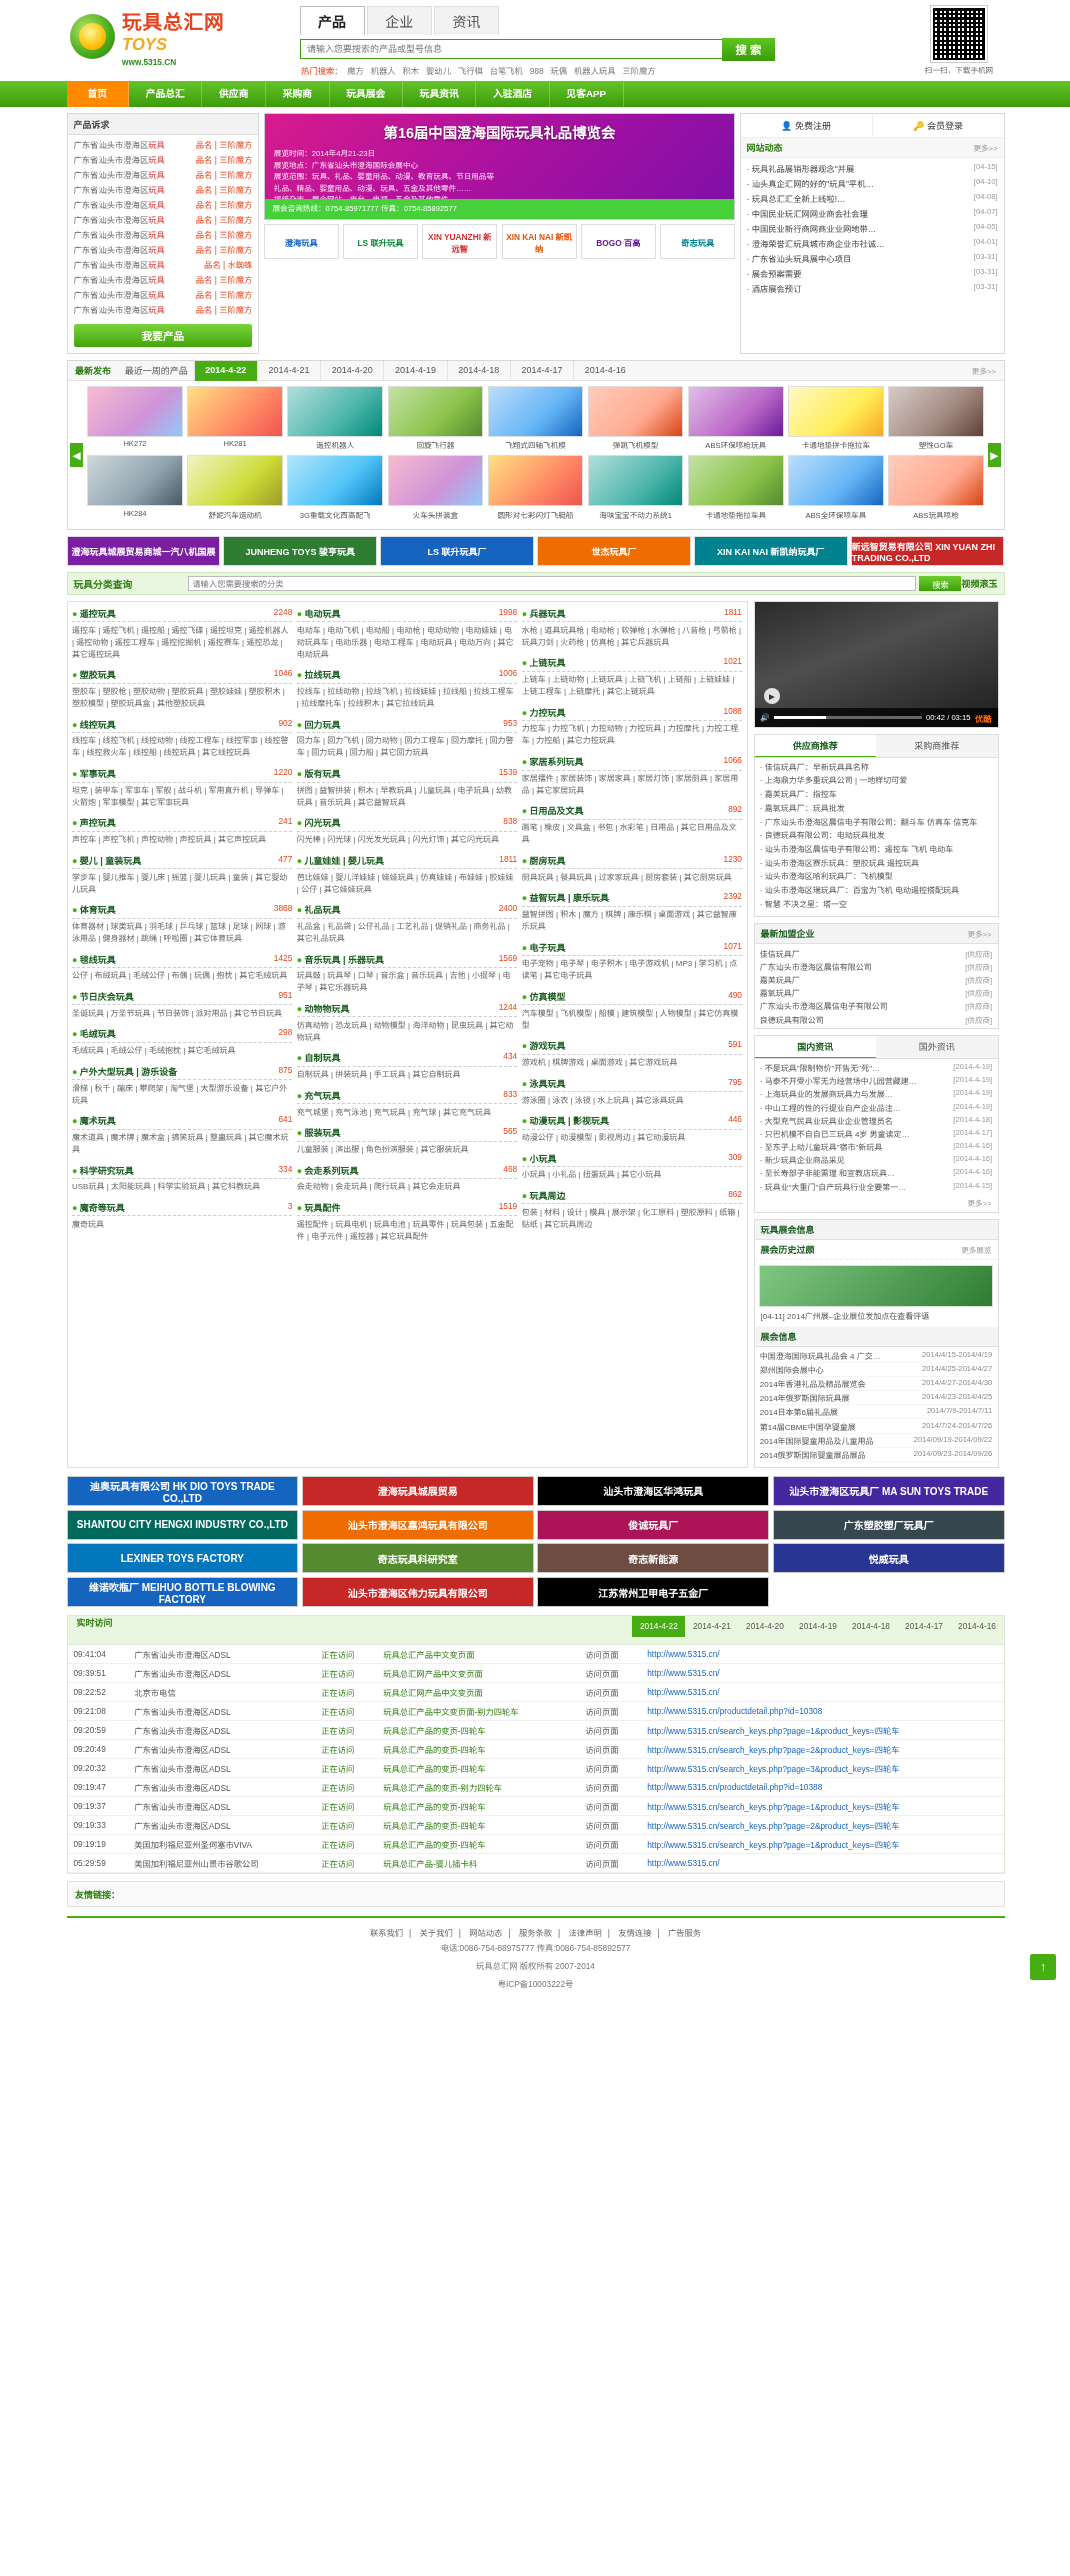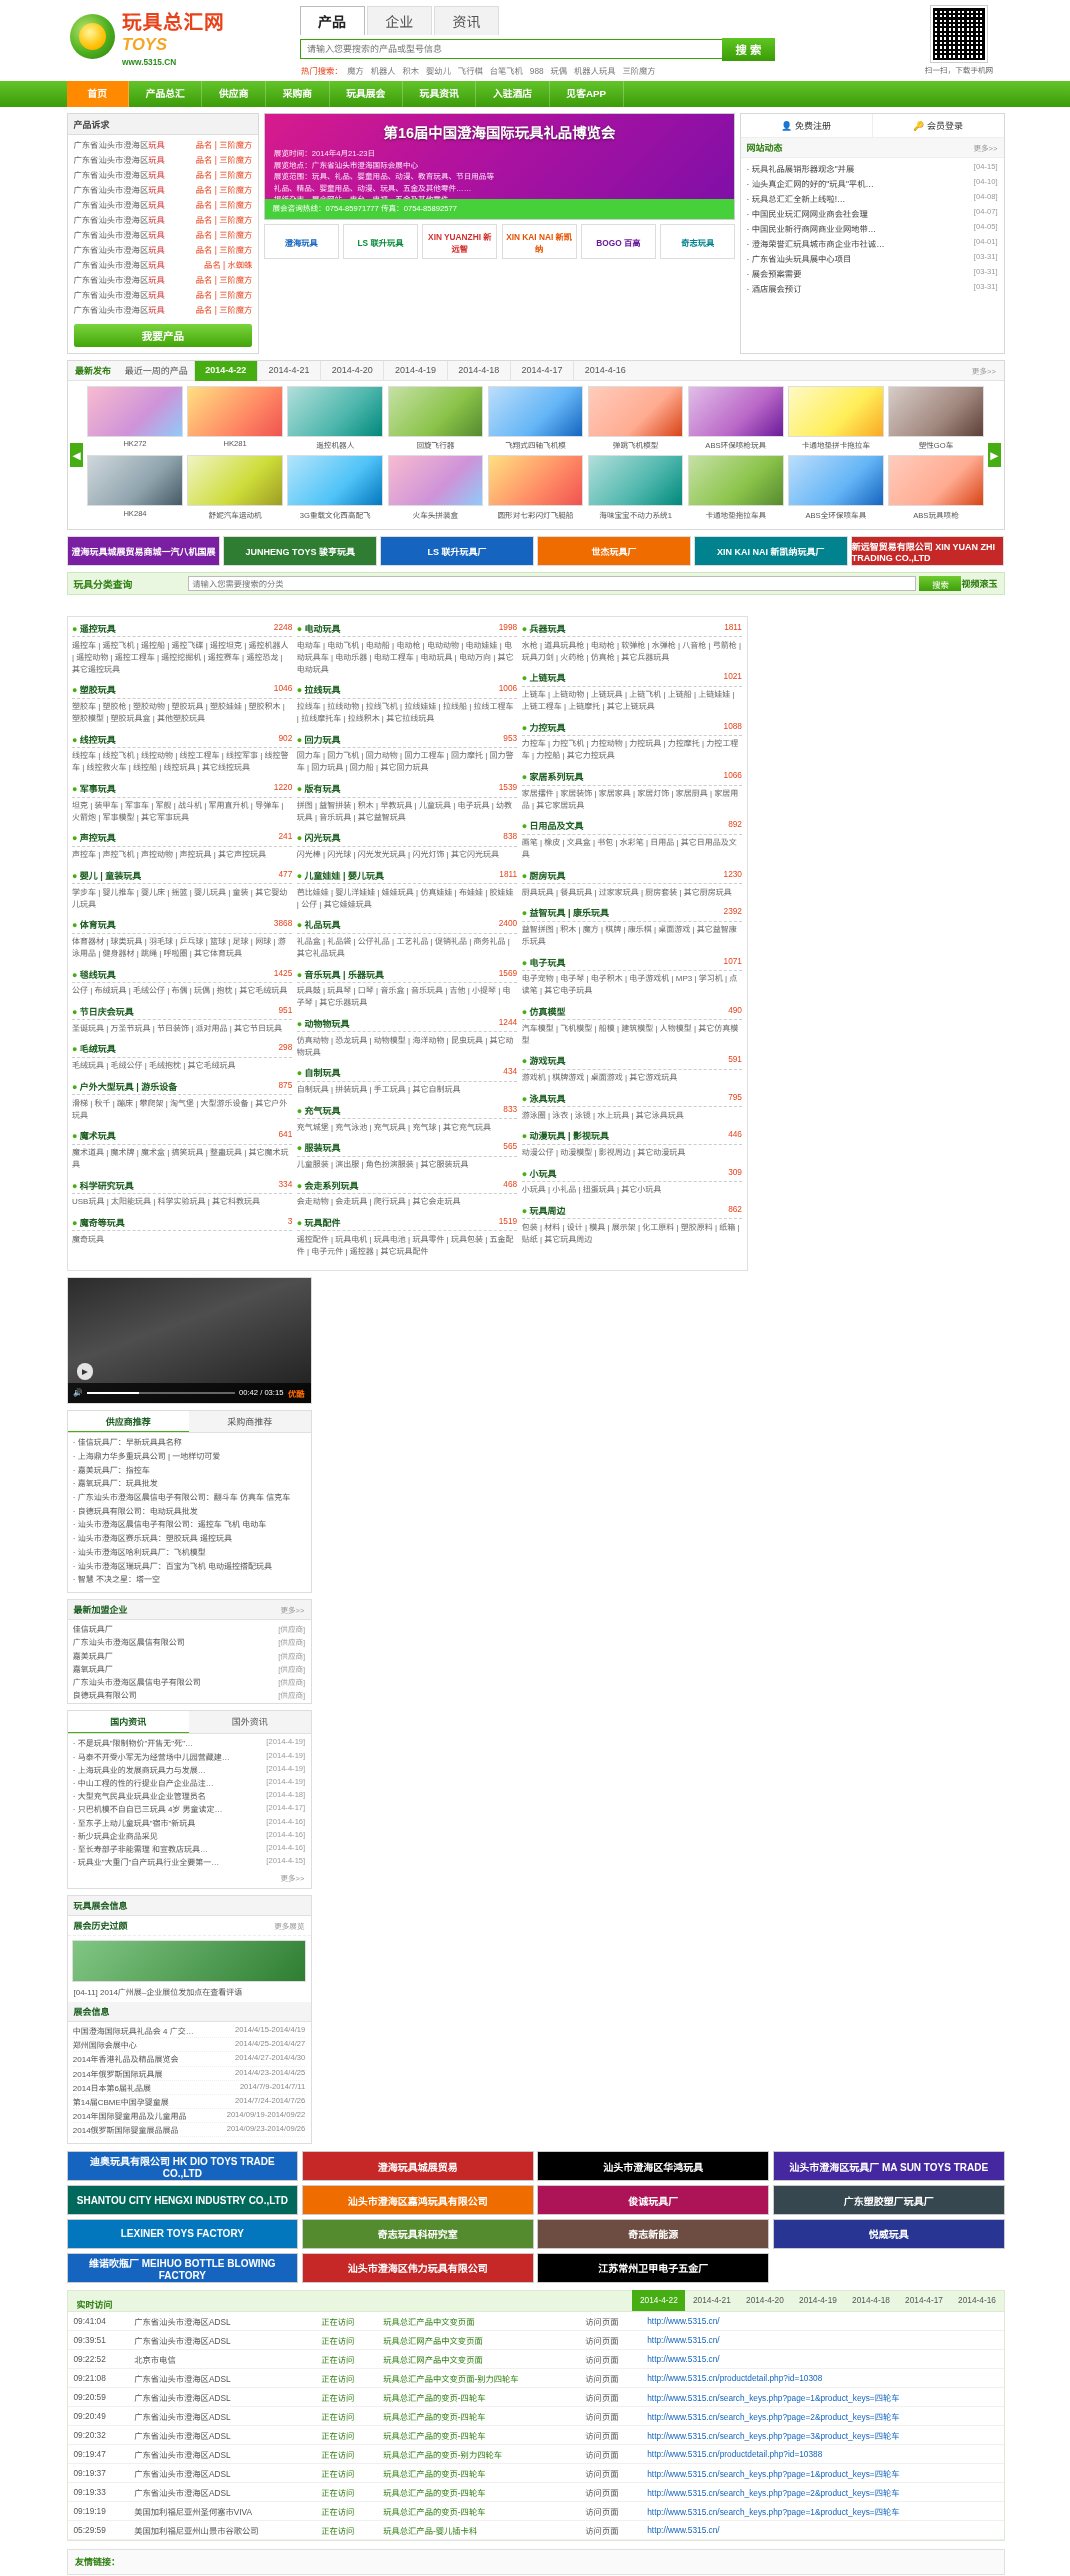--- a/index.html
+++ b/index.html
@@ -169,21 +169,21 @@
   .catbar { margin-top:6px; display:flex; align-items:center; background:#eaf7e0;
             border:0.8px solid #cfe6bd; height:23px; padding:0 6px;}
   .catbar .lbl { font-weight:bold; color:#2d7d0f; font-size:9.8px; width:114px;}
   .catbar input { flex:1; height:15px; border:0.8px solid #bbb; font-size:8.3px; padding:0 3.8px;
                   color:#999; font-family:"Liberation Sans",sans-serif;}
   .catbar .go { width:42px;height:15px;background:linear-gradient(#6fcc2f,#3f9e0a);color:#fff;
                 font-size:8.3px;display:flex;align-items:center;justify-content:center;margin-left:3px;}
   .catbar .rt { margin-left:auto; font-size:9px; color:#2d7d0f; font-weight:bold;}
 
   
-  .mainzone { display:flex; gap:6px; margin-top:21px;flex-direction:column; }
+  .mainzone { display:flex; gap:6px; margin-top:6px; }
   .catgrid { width:681px; border:0.8px solid #e0e0e0; background:#fff; padding:4.5px; }
   .catcols { display:flex; gap:4.5px; }
   .catcol { flex:1; }
   .catblk { margin-bottom:7.6px; }
   .catblk .h { font-size:9px; font-weight:bold; color:#1b5e20; border-bottom:0.8px dashed #ccc;
                padding-bottom:1.5px; margin-bottom:2.3px; display:flex; justify-content:space-between;}
   .catblk .h .cnt { color:#e8421a; font-weight:normal; font-size:8.3px;}
   .catblk .h .bullet { color:#46ad12; margin-right:2.3px;}
   .catblk .lnks { font-size:8px; color:#666; line-height:12px; }
   .catblk .lnks span { margin-right:1.5px; white-space:normal;}
@@ -234,22 +234,22 @@
   .adgrid{margin-top:7.6px;display:grid;grid-template-columns:repeat(4,1fr);gap:3.8px;}
   .ad{height:30px;border:0.8px solid #ccc;display:flex;align-items:center;justify-content:center;
       font-size:10px;font-weight:bold;color:#fff;text-align:center;padding:1.5px;}
   .ad.b1{background:#1565c0}.ad.b2{background:#c62828}.ad.b3{background:#000000}
   .ad.b4{background:#4527a0}.ad.b5{background:#00695c}.ad.b6{background:#ef6c00}
   .ad.b7{background:#ad1457}.ad.b8{background:#37474f}.ad.b9{background:#0277bd}
   .ad.b10{background:#558b2f}.ad.b11{background:#6d4c41}.ad.b12{background:#283593}
 
   
   .visit{margin-top:7.6px;border:0.8px solid #dfe8d5;background:#fff;}
-  .visit-hd{display:flex;align-items:flex-end;background:#eaf7e0;border-bottom:0.8px solid #dfe8d5;
-    height:21px;font-size:9px;}
+  .visit-hd{display:flex;align-items:flex-start;background:#eaf7e0;border-bottom:0.8px solid #dfe8d5;
+    height:29px;font-size:9px;}
   .visit-hd .t{font-weight:bold;color:#2d7d0f;padding:0 9px;}
   .visit-hd .dts{display:flex;margin-left:auto;}
   .visit-hd .dts span{padding:0 7.6px;color:#555;line-height:21px;font-size:8.3px;}
   .visit-hd .dts span.on{background:#46ad12;color:#fff;}
   .visit table{width:100%;border-collapse:collapse;font-size:8.3px;}
   .visit td{padding:3px 6px;border-bottom:0.8px solid #f0f0f0;color:#555;white-space:nowrap;}
   .visit td.g{color:#2d7d0f;}
   .visit td.lnk{color:#1565c0;}
 
   .friend{margin-top:7.6px;border:0.8px solid #e0e0e0;background:#fafafa;padding:5.3px 7.6px;

